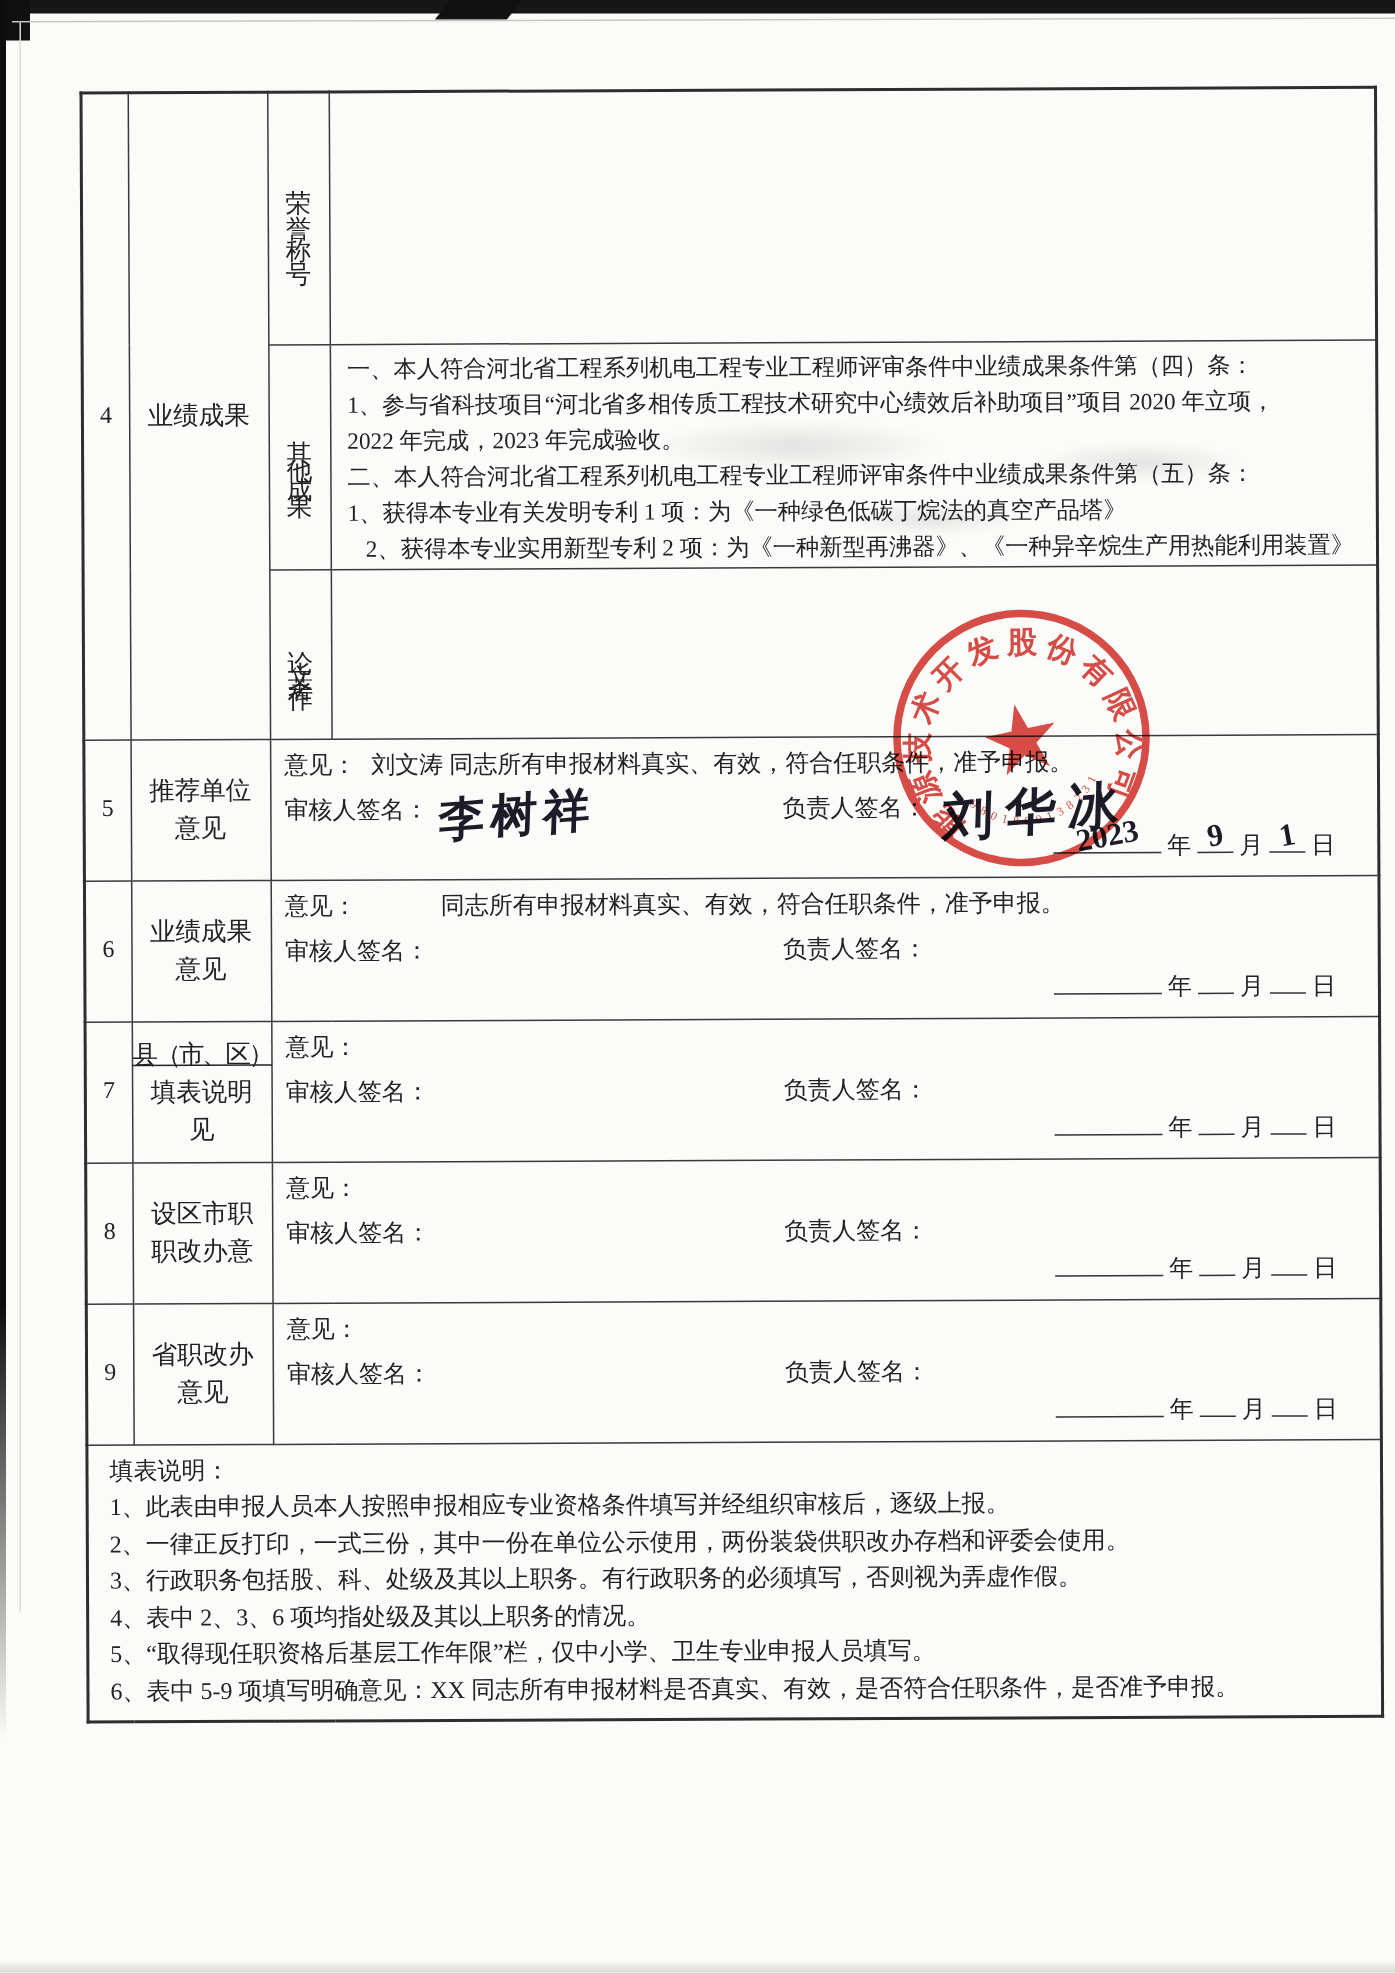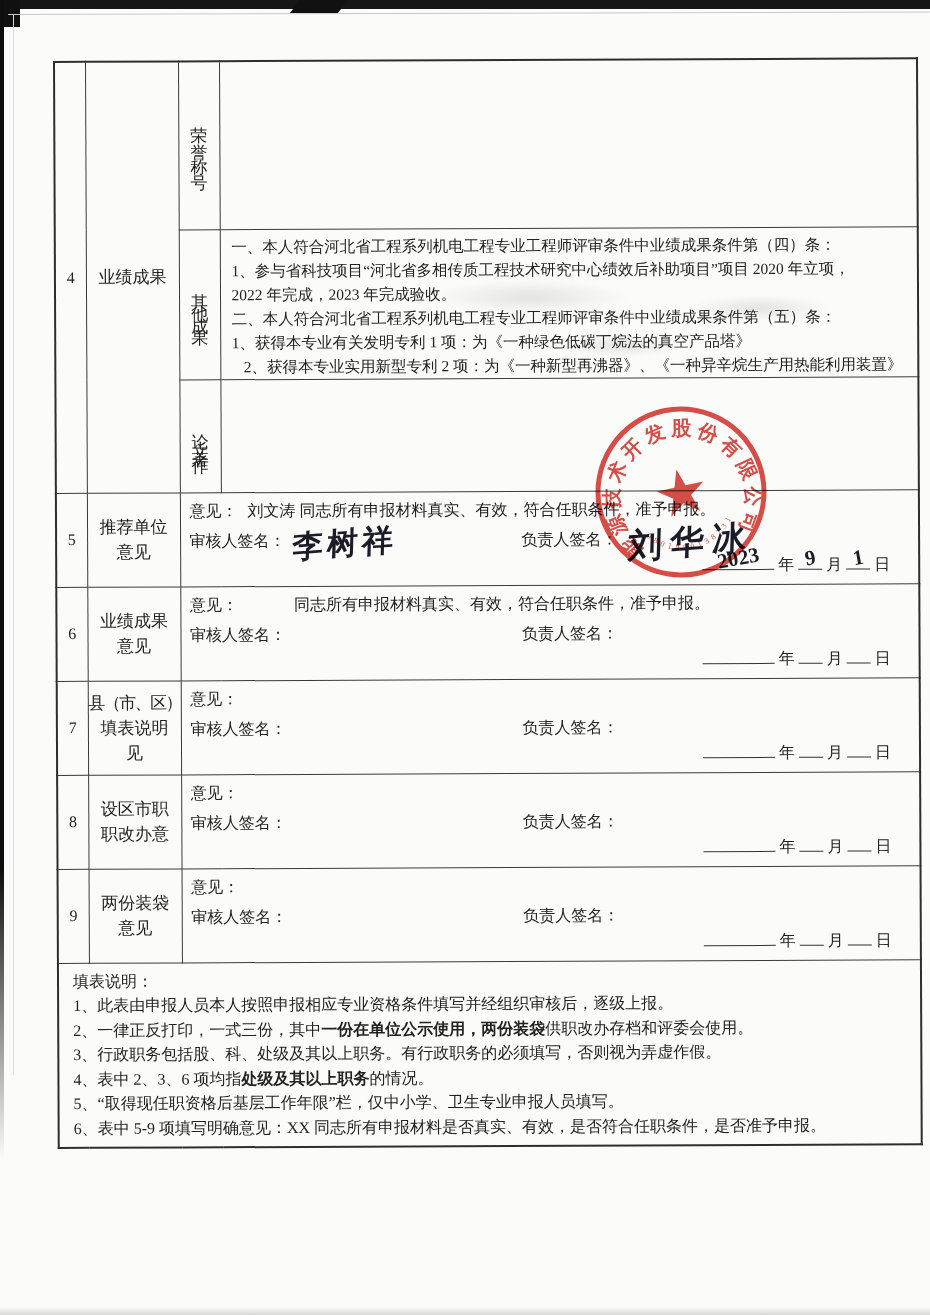--- a/index.html
+++ b/index.html
@@ -24,21 +24,21 @@
   .sm3{left:560px;top:335px;width:120px;height:22px;}
 
   
   table.form{position:absolute;left:53px;top:61px;width:863px;border-collapse:collapse;
              table-layout:fixed;transform:rotate(-0.25deg);transform-origin:left top;}
   table.form td{border:1px solid #3a3a3a;padding:0;vertical-align:middle;}
   table.form{border:2px solid #2e2e2e;}
   td.no{text-align:center;font-size:16px;}
   td.lab{text-align:center;font-size:17px;line-height:25px;}
   .lbl-line{white-space:nowrap;text-align:center;}
-  .r7 .lbl-line:first-child{letter-spacing:-1.5px;}
+  .r7 .lbl-line:first-child{letter-spacing:-1.5px;text-decoration:underline;}
   td.sub{text-align:center;}
   .vtext{writing-mode:vertical-rl;text-orientation:upright;font-size:17px;margin:0 auto;}
   .ls16{letter-spacing:16px;}
   .ls12{letter-spacing:12px;}
   .ls8{letter-spacing:8px;}
   td.cont{vertical-align:top;}
   .ach{padding:5px 10px 0 11px;font-size:15.5px;line-height:24px;}
   .ach .indent{padding-left:12px;}
 
   .opcell{display:flex;flex-direction:column;height:100%;box-sizing:border-box;
@@ -56,21 +56,21 @@
   
   .hand{font-weight:bold;font-size:31px;line-height:20px;color:#1c1c28;
         transform:rotate(-4deg) skewX(-6deg);display:inline-block;margin-left:6px;
         letter-spacing:4px;white-space:nowrap;}
   .hand.principal{font-size:34px;letter-spacing:8px;margin-left:10px;}
   .hand-num{position:absolute;left:50%;bottom:-2px;transform:translateX(-50%) rotate(-10deg);
             font-weight:bold;font-size:21px;color:#1c1c28;white-space:nowrap;}
 
   
   .notes{padding:6px 14px;font-size:16px;line-height:24.5px;}
-  .b{font-weight:bold;}
+  .b{font-weight:normal;}
 
   
   .stamp{position:absolute;left:591px;top:402px;width:180px;height:180px;
          transform:rotate(-12deg);opacity:.82;mix-blend-mode:multiply;pointer-events:none;}
   .stamp svg{font-family:"Liberation Serif","DejaVu Serif",serif;}
 </style>
 </head>
 <body>
 
 <div class="scan">
@@ -251,21 +251,21 @@
             <span class="blank d"></span>
                 <span>日</span>
           </div>
         </div>
       </td>
     </tr>
 
     <tr class="r9" style="height:91px">
       <td class="no">9</td>
       <td class="lab">
-        <div class="lbl-line">两份装袋</div>
+        <div class="lbl-line">省职改办</div>
         <div class="lbl-line">意见</div>
       </td>
       <td class="cont" colspan="2">
         <div class="opcell">
           <div class="op-line">
             <span>意见：</span>
             <span class="op-text"></span>
           </div>
           <div class="sig-line">
             <span class="rev-wrap">

